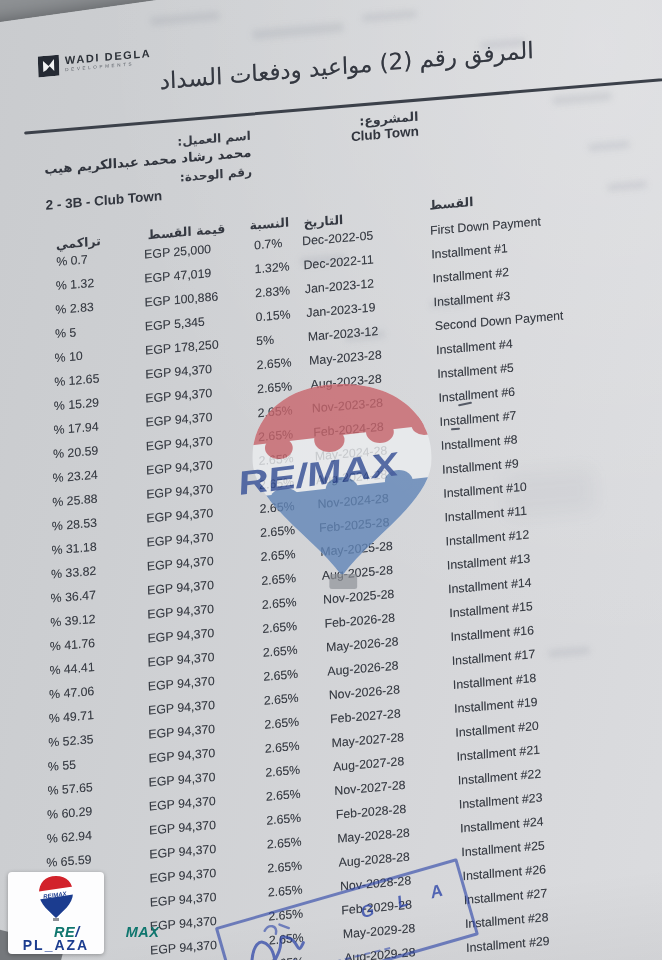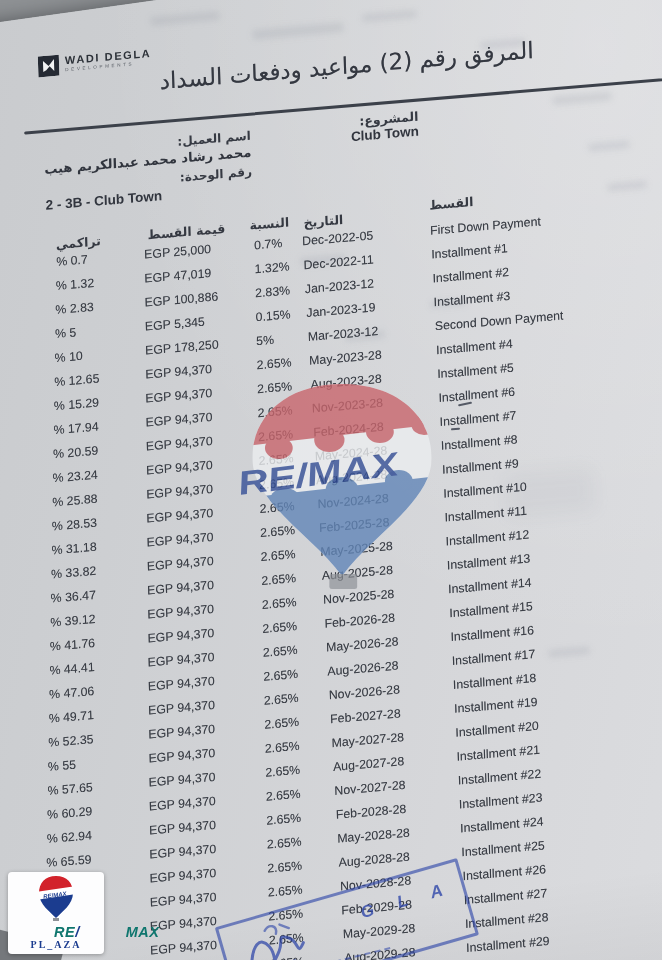--- a/index.html
+++ b/index.html
@@ -82,21 +82,21 @@
     border-top:2px dashed rgba(44,68,168,.55);transform:rotate(2deg);}
   .stamp svg{position:absolute;left:14px;top:4px;}
 
   
   .plaza{position:absolute;left:8px;top:872px;width:96px;height:82px;background:#fdfdfe;
     border-radius:4px;box-shadow:0 1px 4px rgba(0,0,0,.3);text-align:center;z-index:6;
     padding-top:2px;box-sizing:border-box;}
   .plaza-brand{font-family:"Liberation Sans",sans-serif;font-weight:bold;font-style:italic;
     font-size:14.5px;line-height:15px;letter-spacing:.5px;}
   .plaza-brand .r{color:#0f766e;margin-left:46px;} .plaza-brand .b{color:#1b3c8f;}
-  .plaza-sub{font-family:Liberation Serif, serif;font-weight:bold;font-size:10px;
+  .plaza-sub{font-family:Liberation Sans, sans-serif;font-weight:bold;font-size:14px;
     letter-spacing:2px;color:#1b3c8f;line-height:10px;}
 </style>
 </head>
 <body>
 
 <div class="photo">
 
   <div class="paper"></div>
   <div class="corner-dark"></div>
 

